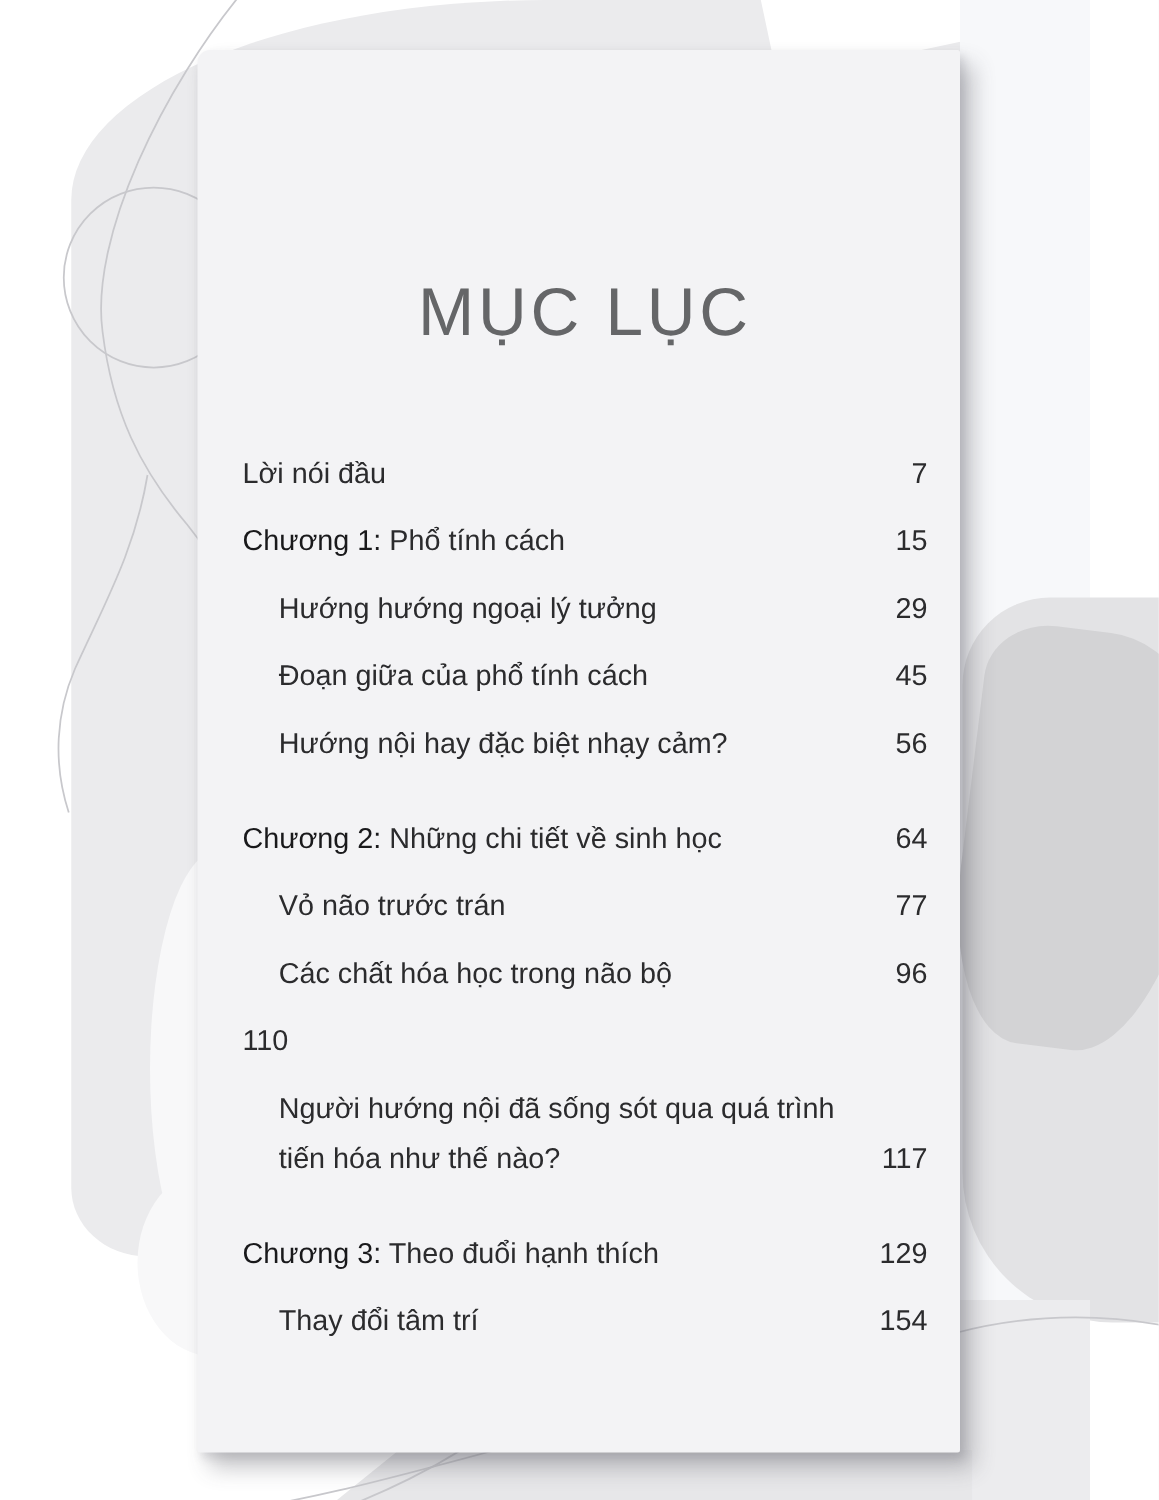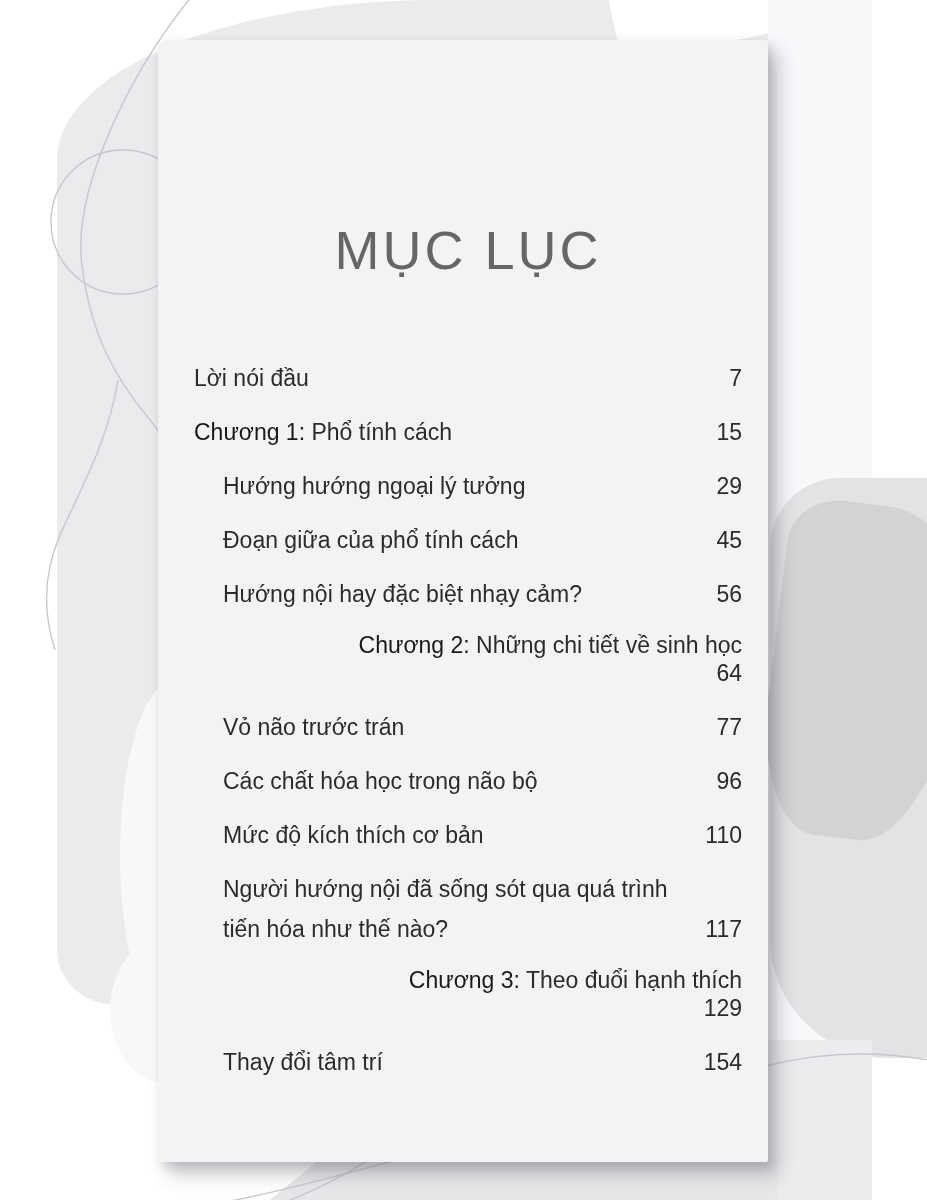--- a/index.html
+++ b/index.html
@@ -97,28 +97,28 @@
     letter-spacing: 3px;
     text-align: center;
     color: #656668;
   }
   .toc {
     margin-top: 76px;
   }
   .row {
     display: flex;
     justify-content: space-between;
-    align-items: flex-end;
+    align-items: flex-start;
     font-size: 23px;
     line-height: 28px;
     color: #2b2b2d;
     margin-top: 26px;
   }
   .row.gap-first   { margin-top: 0; }
-  .row.gap-chapter { margin-top: 23px; flex-direction: column; }
+  .row.gap-chapter { margin-top: 48px; }
   .row.gap-wrap    { margin-top: 12px; }
   .row.indent .label { padding-left: 29px; }
   .label { white-space: nowrap; }
   .label .prefix {
     font-weight: normal;
     color: #19191b;
   }
   .page-num {
     white-space: nowrap;
     color: #2b2b2d;
@@ -185,21 +185,20 @@
     <div class="label"><span class="prefix"></span><span class="text">Vỏ não trước trán</span></div>
     <div class="page-num">77</div>
   </div>
 
   <div class="row gap-normal indent">
     <div class="label"><span class="prefix"></span><span class="text">Các chất hóa học trong não bộ</span></div>
     <div class="page-num">96</div>
   </div>
 
   <div class="row gap-normal indent">
-    <div class="label"><span class="prefix"></span><span class="text">Mức độ kích thích cơ bản</span></div>
     <div class="page-num">110</div>
   </div>
 
   <div class="row gap-normal indent">
     <div class="label"><span class="prefix"></span><span class="text">Người hướng nội đã sống sót qua quá trình</span></div>
     <div class="page-num"></div>
   </div>
 
   <div class="row gap-wrap indent">
     <div class="label"><span class="prefix"></span><span class="text">tiến hóa như thế nào?</span></div>

